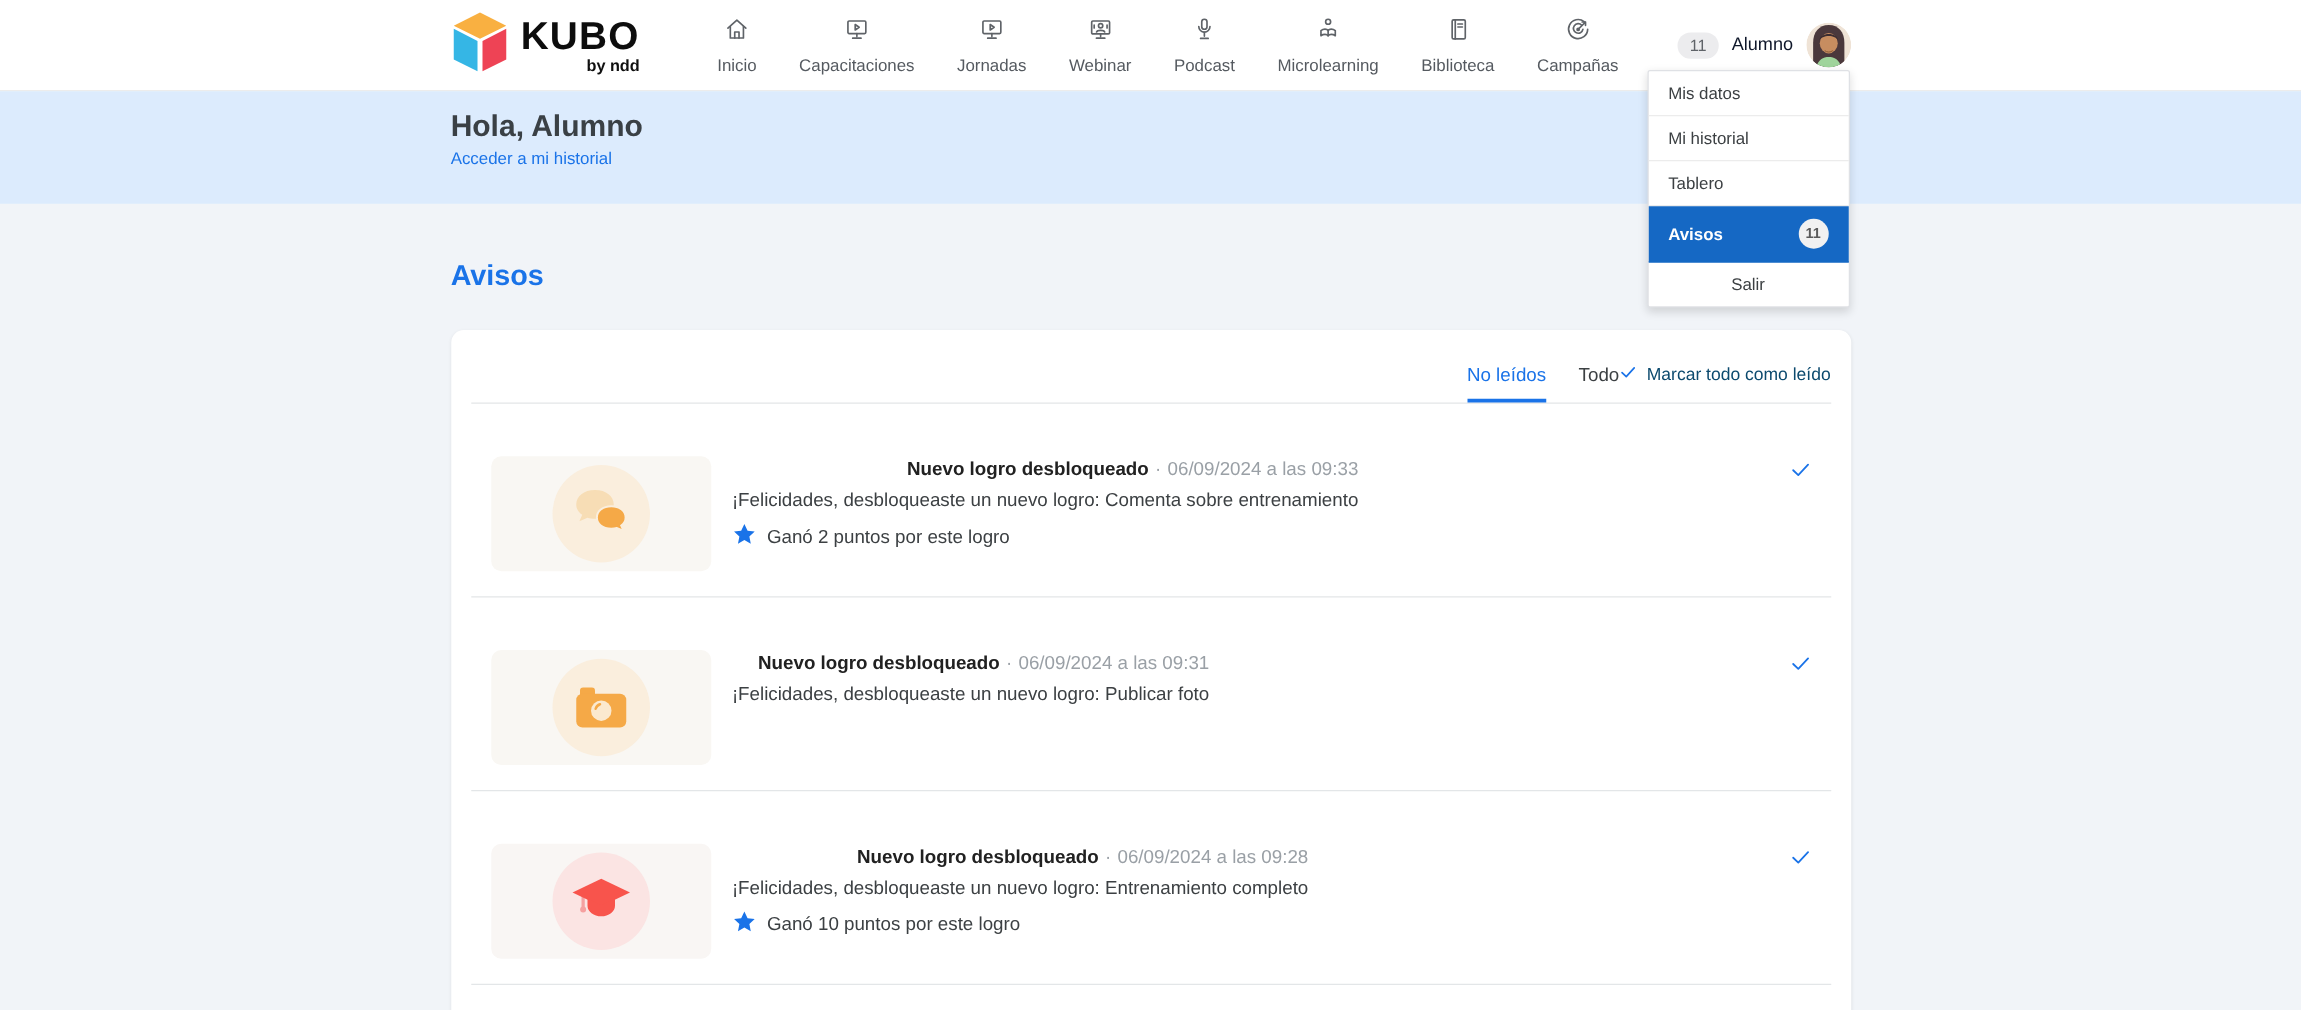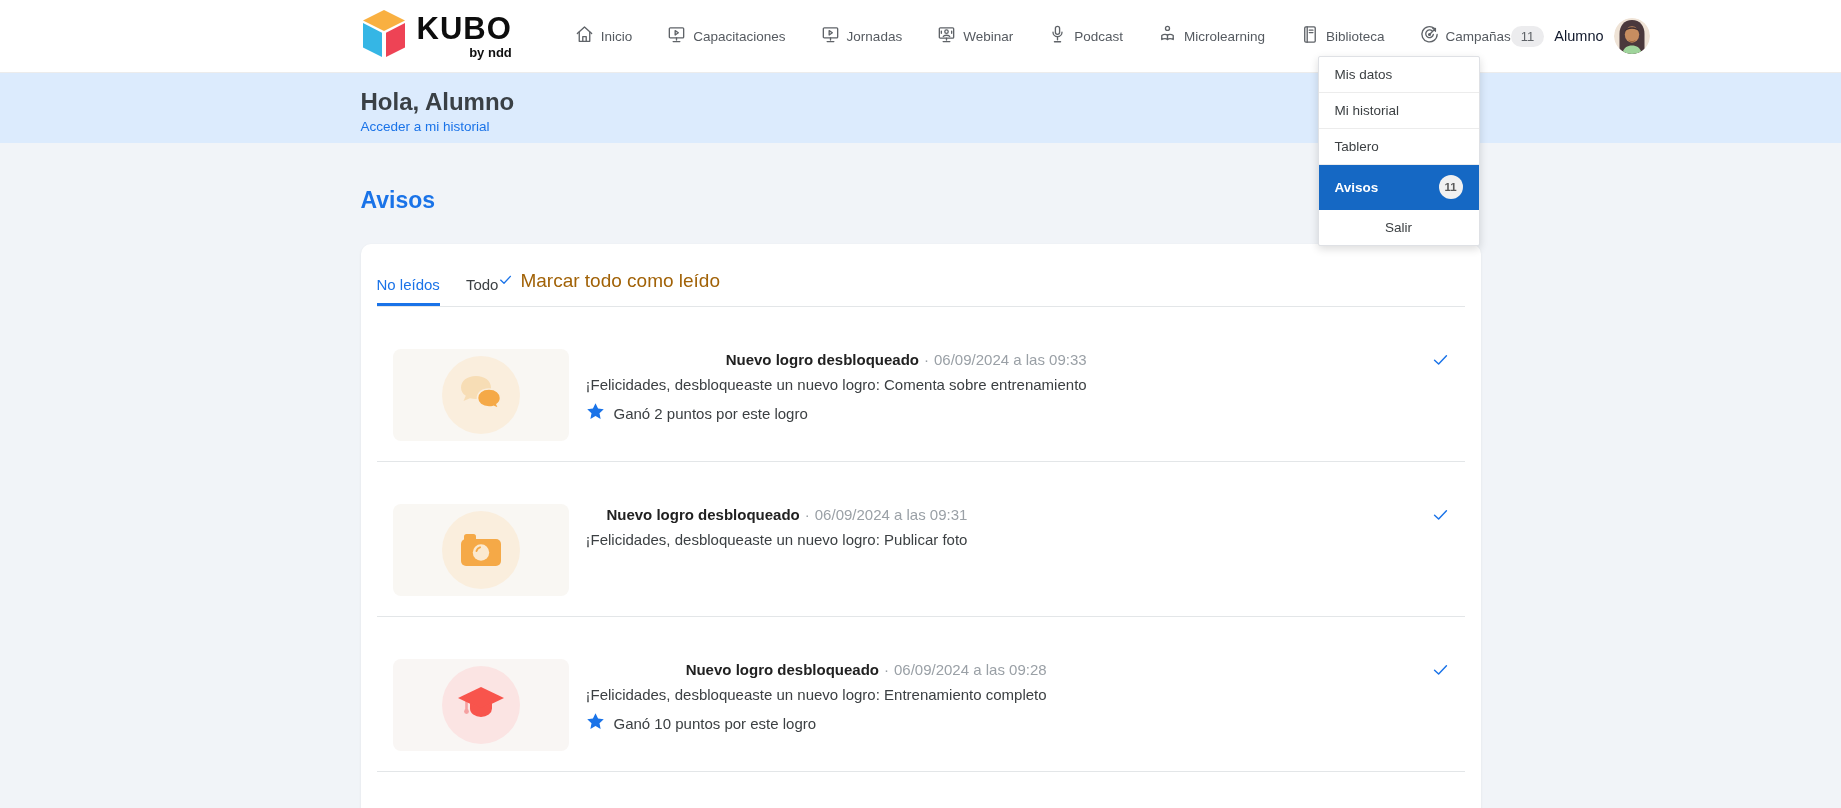--- a/index.html
+++ b/index.html
@@ -9,56 +9,56 @@
 
   
   .topbar { height:73px; background:#fff; border-bottom:1px solid #ececec; }
   .topbar .container { display:flex; align-items:center; height:100%; }
   .logo { display:flex; align-items:center; gap:10px; cursor:pointer;justify-content:flex-end; }
   .logo-text { display:flex; flex-direction:column; align-items:flex-end; }
   .logo-name { font-size:31px; font-weight:800; letter-spacing:1px; color:#0d0d0d; line-height:1; }
   .logo-sub { font-size:13px; font-weight:700; color:#101010; margin-top:1px; }
 
   .main-nav { display:flex; gap:34px; margin-left:62px; }
-  .nav-item { display:flex; flex-direction:row; align-items:center; gap:6px; cursor:pointer; }
+  .nav-item { display:flex; flex-direction:column; align-items:center; gap:6px; cursor:pointer; }
   .nav-item svg { width:21px; height:21px; stroke:#5f6368; fill:none; stroke-width:1.4; stroke-linecap:round; stroke-linejoin:round; }
   .nav-label { font-size:13.5px; color:#555a60; }
 
   .user-area { margin-left:auto; display:flex; align-items:center; gap:10px; }
   .user-badge { background:#ececee; border-radius:12px; padding:3px 10px; font-size:13px; color:#5f6368; }
   .user-name { color:#0f172a; font-size:14.5px; cursor:pointer; }
   .avatar { width:36px; height:36px; border-radius:50%; overflow:hidden; cursor:pointer; flex:none; }
 
   
   .user-menu { position:absolute; top:56px; right:calc((100% - 1120px)/2 + 1px); width:162px;
                background:#fff; border:1px solid #dfe1e5; box-shadow:0 3px 8px rgba(0,0,0,.14);
                z-index:30; border-radius:2px; }
   .menu-item { padding:10px 16px; font-size:13.5px; color:#3c4043; border-bottom:1px solid #ececec;
                display:flex; justify-content:space-between; align-items:center; cursor:pointer; min-height:35px; }
   .menu-item:last-child { border-bottom:none;justify-content:center; }
   .menu-item--active { background:#1568c4; color:#fff; font-weight:700; border-bottom-color:#1568c4; }
   .menu-badge { width:24px; height:24px; border-radius:50%; background:#f1f1f1; color:#5a5a5a;
                 font-size:11.5px; font-weight:700; display:flex; align-items:center; justify-content:center; }
 
   
-  .banner { height:70px; background:#dcebfd; }
+  .banner { height:90px; background:#dcebfd; }
   .banner .container { padding-top:15px; }
   .banner h1 { font-size:24px; font-weight:700; color:#3a4045; }
   .banner-link { font-size:13.5px; color:#1a73e8; text-decoration:none; display:inline-block; margin-top:3px; cursor:pointer; }
 
   
   .main { padding-top:44px; }
   .page-title { font-size:23px; font-weight:700; color:#1a73e8; margin-bottom:30px; }
 
   .card { background:#fff; border-radius:10px; box-shadow:0 1px 3px rgba(0,0,0,.07); padding:0 16px 60px; min-height:560px; }
-  .card-header { display:flex; justify-content:flex-start; align-items:flex-end; padding-top:26px; border-bottom:1px solid #e3e6e8; }
+  .card-header { display:flex; justify-content:flex-end; align-items:flex-end; padding-top:26px; border-bottom:1px solid #e3e6e8; }
   .tabs { display:flex; gap:26px; }
   .tab { font-size:15px; color:#3c4043; padding-bottom:13px; cursor:pointer; }
   .tab--active { color:#1a73e8; padding-bottom:10px; border-bottom:3px solid #1a73e8; }
-  .mark-all { display:flex; align-items:center; gap:7px; color:#a16207; font-size:19px; padding-bottom:14px; cursor:pointer; }
+  .mark-all { display:flex; align-items:center; gap:7px; color:#0c4a6e; font-size:14px; padding-bottom:14px; cursor:pointer; }
   .mark-all svg { width:15px; height:15px; }
 
   .notif { display:flex; align-items:flex-start; padding:42px 14px 20px 16px; border-bottom:1px solid #e3e6e8; }
   .tile { width:176px; height:92px; border-radius:8px; background:#f9f7f3; flex:none;
           display:flex; align-items:center; justify-content:center; }
   .tile-circle { width:78px; height:78px; border-radius:50%; background:#faeedd;
                  display:flex; align-items:center; justify-content:center; }
   .notif--cap .tile { background:#f9f6f4; }
   .notif--cap .tile-circle { background:#fbe4e3; }
 

